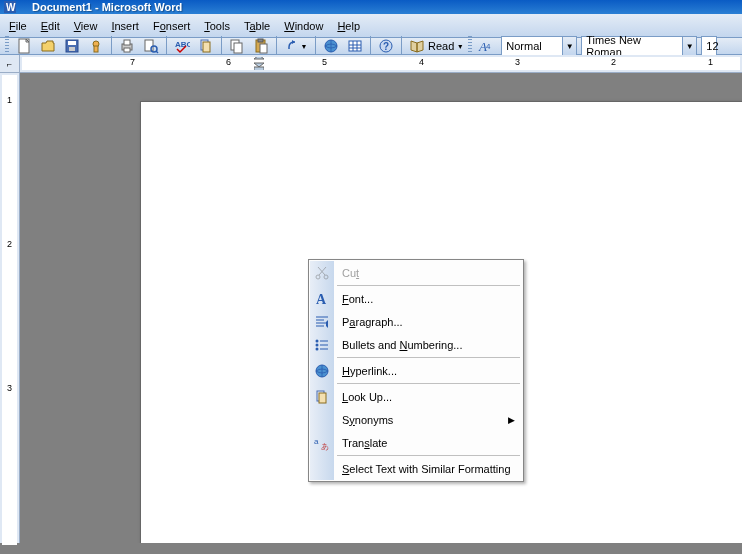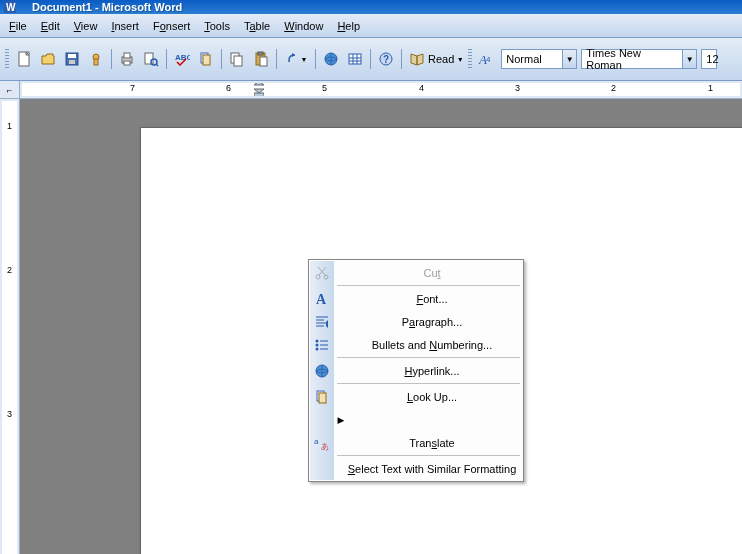--- a/index.html
+++ b/index.html
@@ -30,21 +30,21 @@
   align-items: center;
   border-bottom: 1px solid #7a9cc6;
   padding: 0 2px;
 }
 .menubar .menu-item {
   padding: 3px 7px;
   cursor: pointer;
 }
 .toolbar {
   background: linear-gradient(to bottom, #e4ecf6, #c3d6ee);
-  height: 43px;
+  height: 17px;
   display: flex;
   align-items: center;
   border-bottom: 1px solid #7a9cc6;
   padding: 0 2px;
 }
 .toolbar .tbtn {
   width: 22px;
   height: 22px;
   display: flex;
   align-items: center;
@@ -135,21 +135,20 @@
   position: absolute;
   left: 1px; top: 1px; bottom: 1px; width: 24px;
   background: linear-gradient(to right, #e8eef7, #c7d8ed);
 }
 .context-menu .cm-item {
   height: 23px;
   display: flex;
   align-items: center;
   position: relative;
   cursor: pointer;
-  text-align: center;
 }
 .context-menu .cm-icon {
   width: 24px;
   display: flex;
   align-items: center;
   justify-content: center;
   z-index: 1;
 }
 .context-menu .cm-label {
   padding-left: 8px;
@@ -416,20 +415,21 @@
     <span class="cm-icon">
         <svg width="16" height="16">
           <rect x="3" y="2" width="7" height="10" fill="#e0e8f4" stroke="#4a6db0"></rect>
           <rect x="5" y="4" width="7" height="10" fill="#f4e0b0" stroke="#8a6d1f"></rect>
         </svg>
       </span>
     <span class="cm-label"><span class="u">L</span>ook Up...</span>
   </div>
   <div class="cm-item">
     <span class="cm-icon"></span>
+    <span class="cm-label">S<span class="u">y</span>nonyms</span>
     <span class="cm-arrow">▶</span>
   </div>
   <div class="cm-item">
     <span class="cm-icon">
         <svg width="16" height="16">
           <text x="0" y="9" font-size="8" fill="#2a5db0">a</text>
           <text x="7" y="14" font-size="8" fill="#c04040">あ</text>
         </svg>
       </span>
     <span class="cm-label">Tran<span class="u">s</span>late</span>

